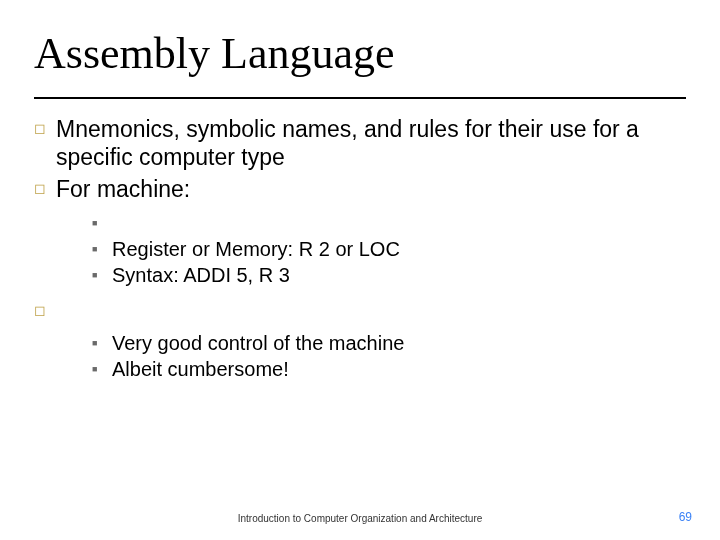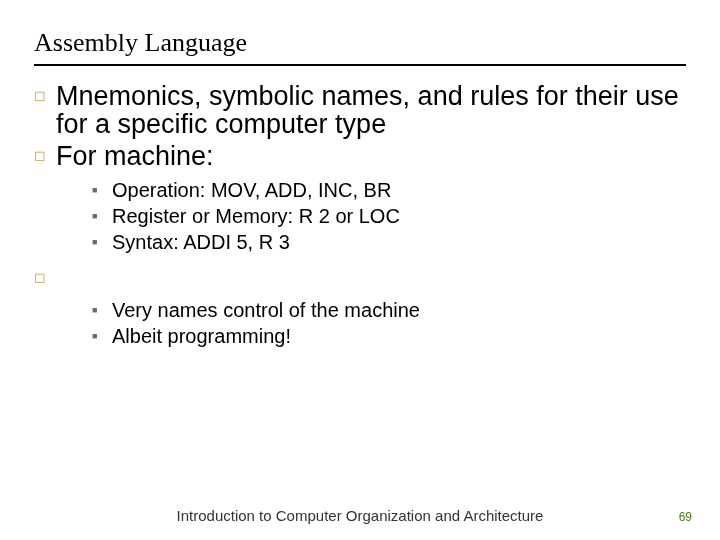--- a/index.html
+++ b/index.html
@@ -1,30 +1,30 @@
 <!DOCTYPE html>
 <html><head>
 <meta charset="utf-8">
 <style>
   * { margin: 0; padding: 0; box-sizing: border-box; }
   html, body { width: 720px; height: 540px; background: #fff; font-family: Arial, Helvetica, sans-serif; color: #000; }
   .slide { width: 720px; height: 540px; position: relative; padding: 28px 34px 0 34px; }
-  .title { font-family: "Times New Roman", Times, serif; font-size: 26px; font-weight: 400; margin-bottom: 6px; }
+  .title { font-family: "Times New Roman", Times, serif; font-size: 44px; font-weight: 400; margin-bottom: 18px; }
   .rule { border: none; border-top: 2px solid #000; margin-bottom: 16px; }
   .bullets { list-style: none; }
   .lvl1 { display: flex; margin: 4px 0 2px 0; }
   .lvl1 .mark { width: 22px; flex: 0 0 22px; font-size: 14px; line-height: 26px; color: #bfa24a; }
-  .lvl1 .txt  { font-size: 27px; line-height: 28px; }
+  .lvl1 .txt  { font-size: 23px; line-height: 28px; }
   .sub { list-style: none; margin: 8px 0 10px 58px; }
   .lvl2 { display: flex; margin: 2px 0; }
   .lvl2 .mark { width: 20px; flex: 0 0 20px; font-size: 9px; line-height: 24px; color: #6a6a6a; }
   .lvl2 .txt  { font-size: 20px; line-height: 24px; }
   .footer { position: absolute; bottom: 16px; left: 0; width: 720px; }
-  .foot-center { text-align: center; font-size: 15px; color: #333; }
-  .foot-num { position: absolute; right: 28px; bottom: 0; font-size: 12px; color: #4d7c0f; }
+  .foot-center { text-align: center; font-size: 10px; color: #333; }
+  .foot-num { position: absolute; right: 28px; bottom: 0; font-size: 12px; color: #3b82f6; }
 </style>
 </head>
 <body>
 
 <div class="slide">
 
   <h1 class="title">Assembly Language</h1>
   <hr class="rule">
 
   <ul class="bullets">
@@ -35,44 +35,43 @@
     </li>
 
     <li class="lvl1">
       <span class="mark">◻</span>
       <span class="txt">For machine:</span>
     </li>
 
     <ul class="sub">
       <li class="lvl2">
         <span class="mark">■</span>
-        <span class="txt">Operation:  MOV, ADD, INC, BR</span>
       </li>
       <li class="lvl2">
         <span class="mark">■</span>
         <span class="txt">Register or Memory: R 2 or LOC</span>
       </li>
       <li class="lvl2">
         <span class="mark">■</span>
         <span class="txt">Syntax:  ADDI 5, R 3</span>
       </li>
     </ul>
 
     <li class="lvl1">
       <span class="mark">◻</span>
     </li>
 
     <ul class="sub">
       <li class="lvl2">
         <span class="mark">■</span>
-        <span class="txt">Very names control of the machine</span>
+        <span class="txt">Very good control of the machine</span>
       </li>
       <li class="lvl2">
         <span class="mark">■</span>
-        <span class="txt">Albeit programming!</span>
+        <span class="txt">Albeit cumbersome!</span>
       </li>
     </ul>
 
   </ul>
 
   <div class="footer">
     <div class="foot-center">Introduction to Computer Organization and Architecture</div>
     <div class="foot-num">69</div>
   </div>
 

